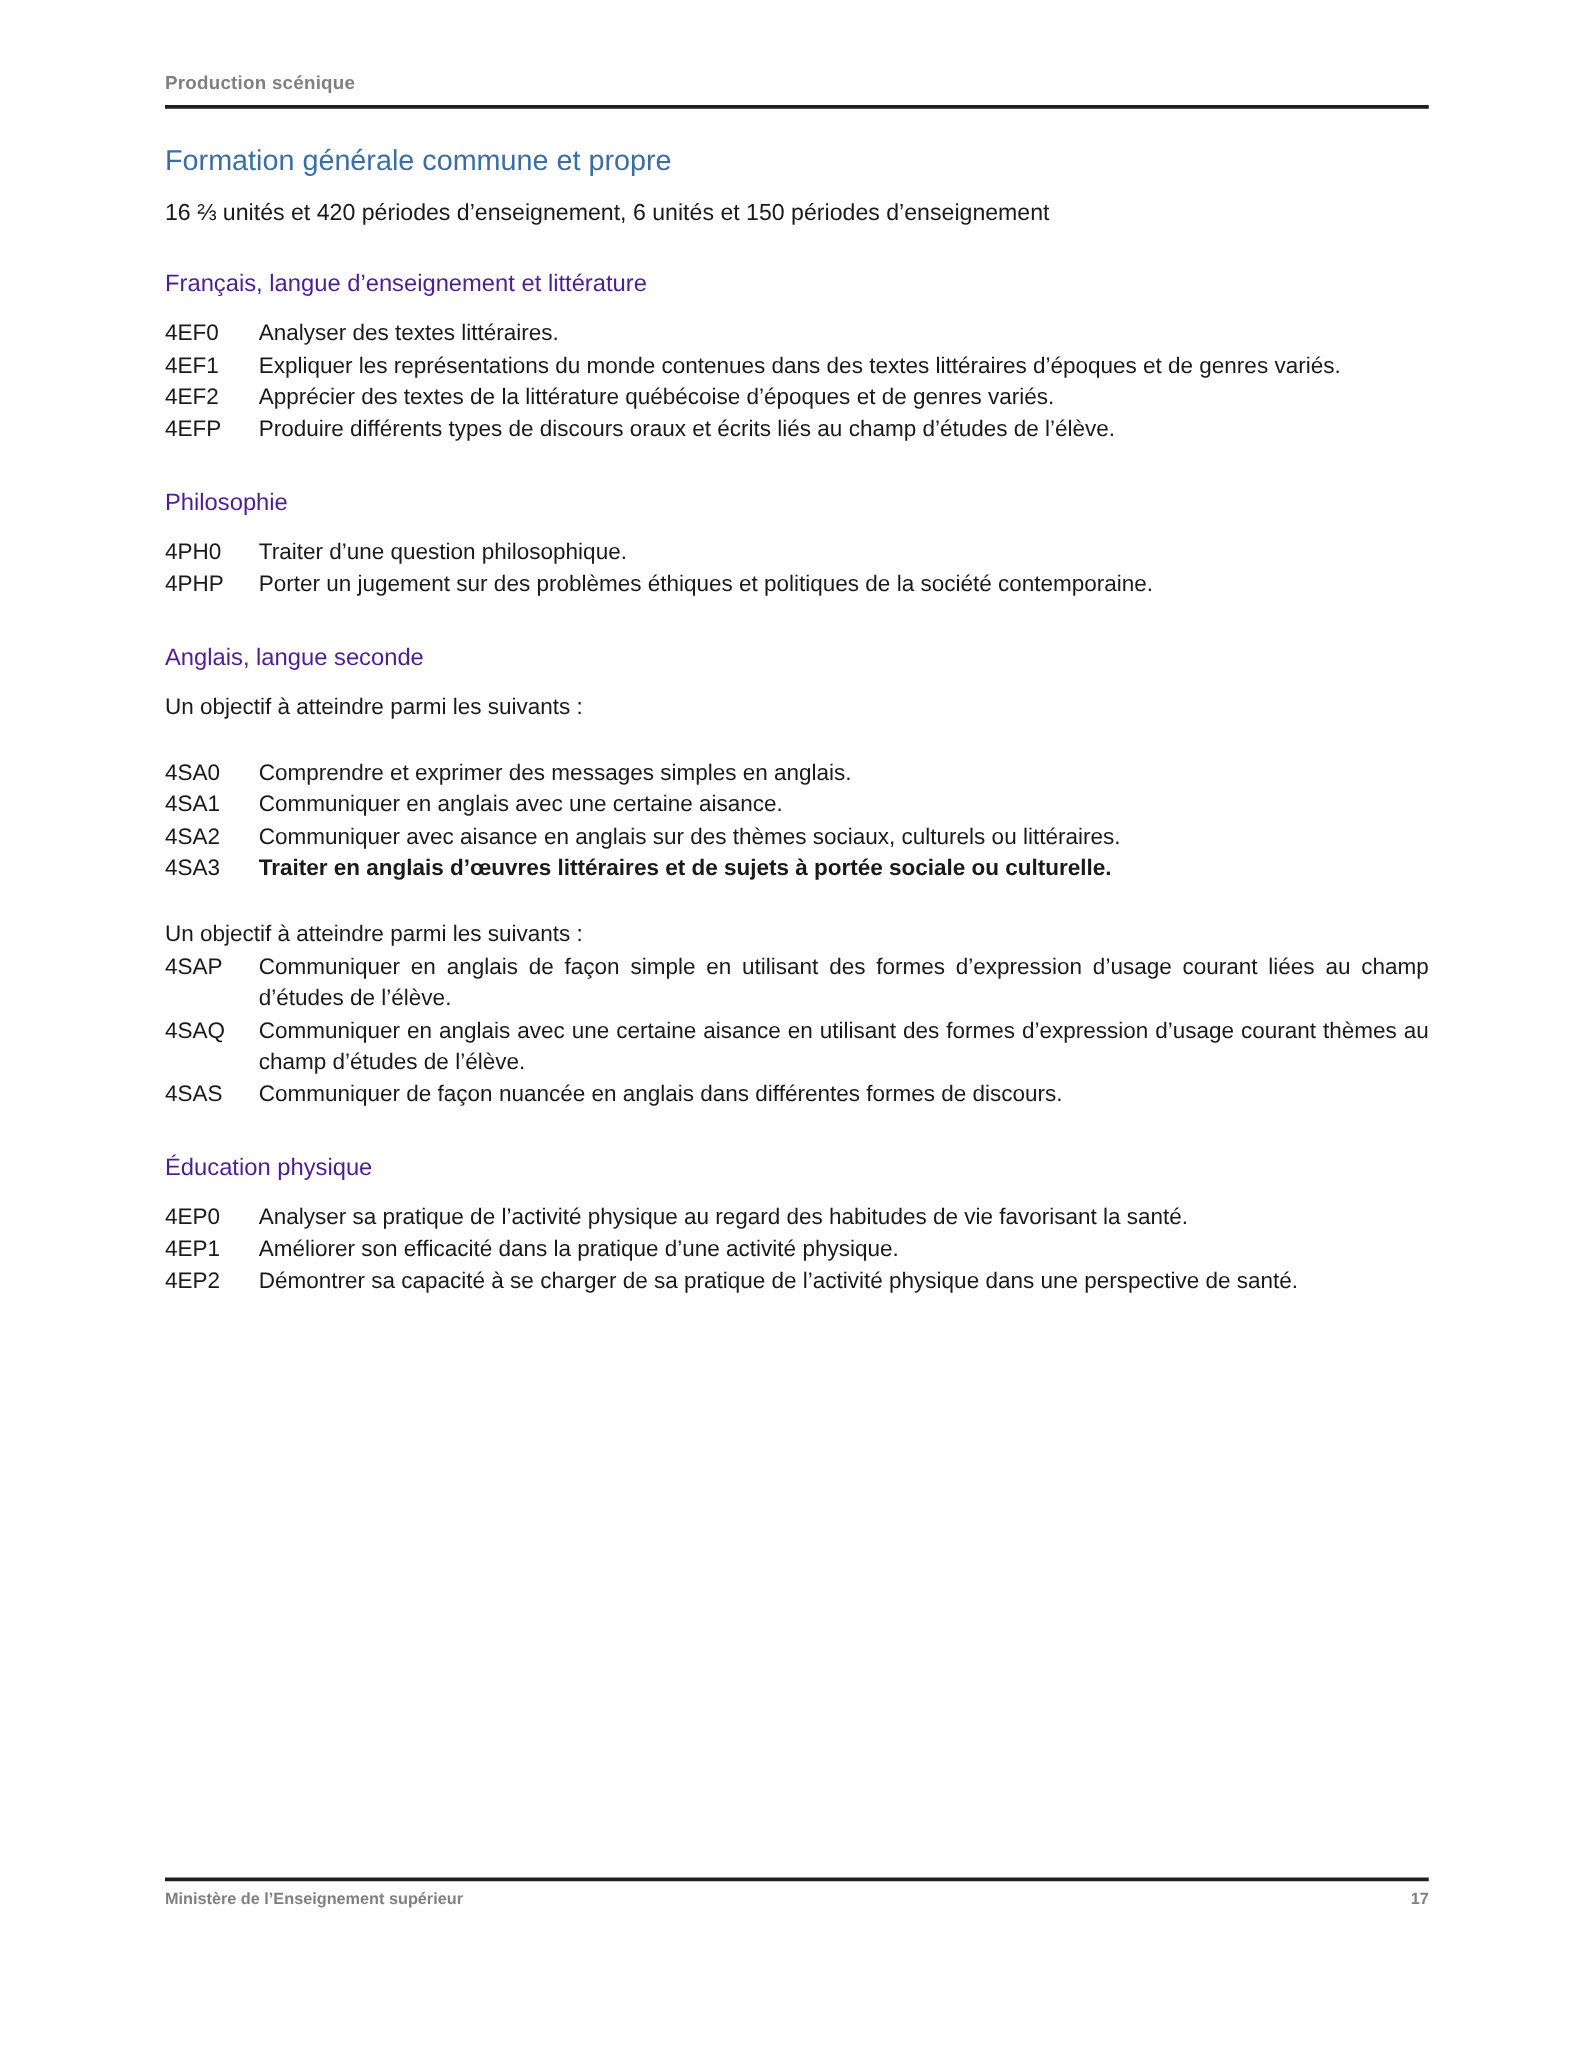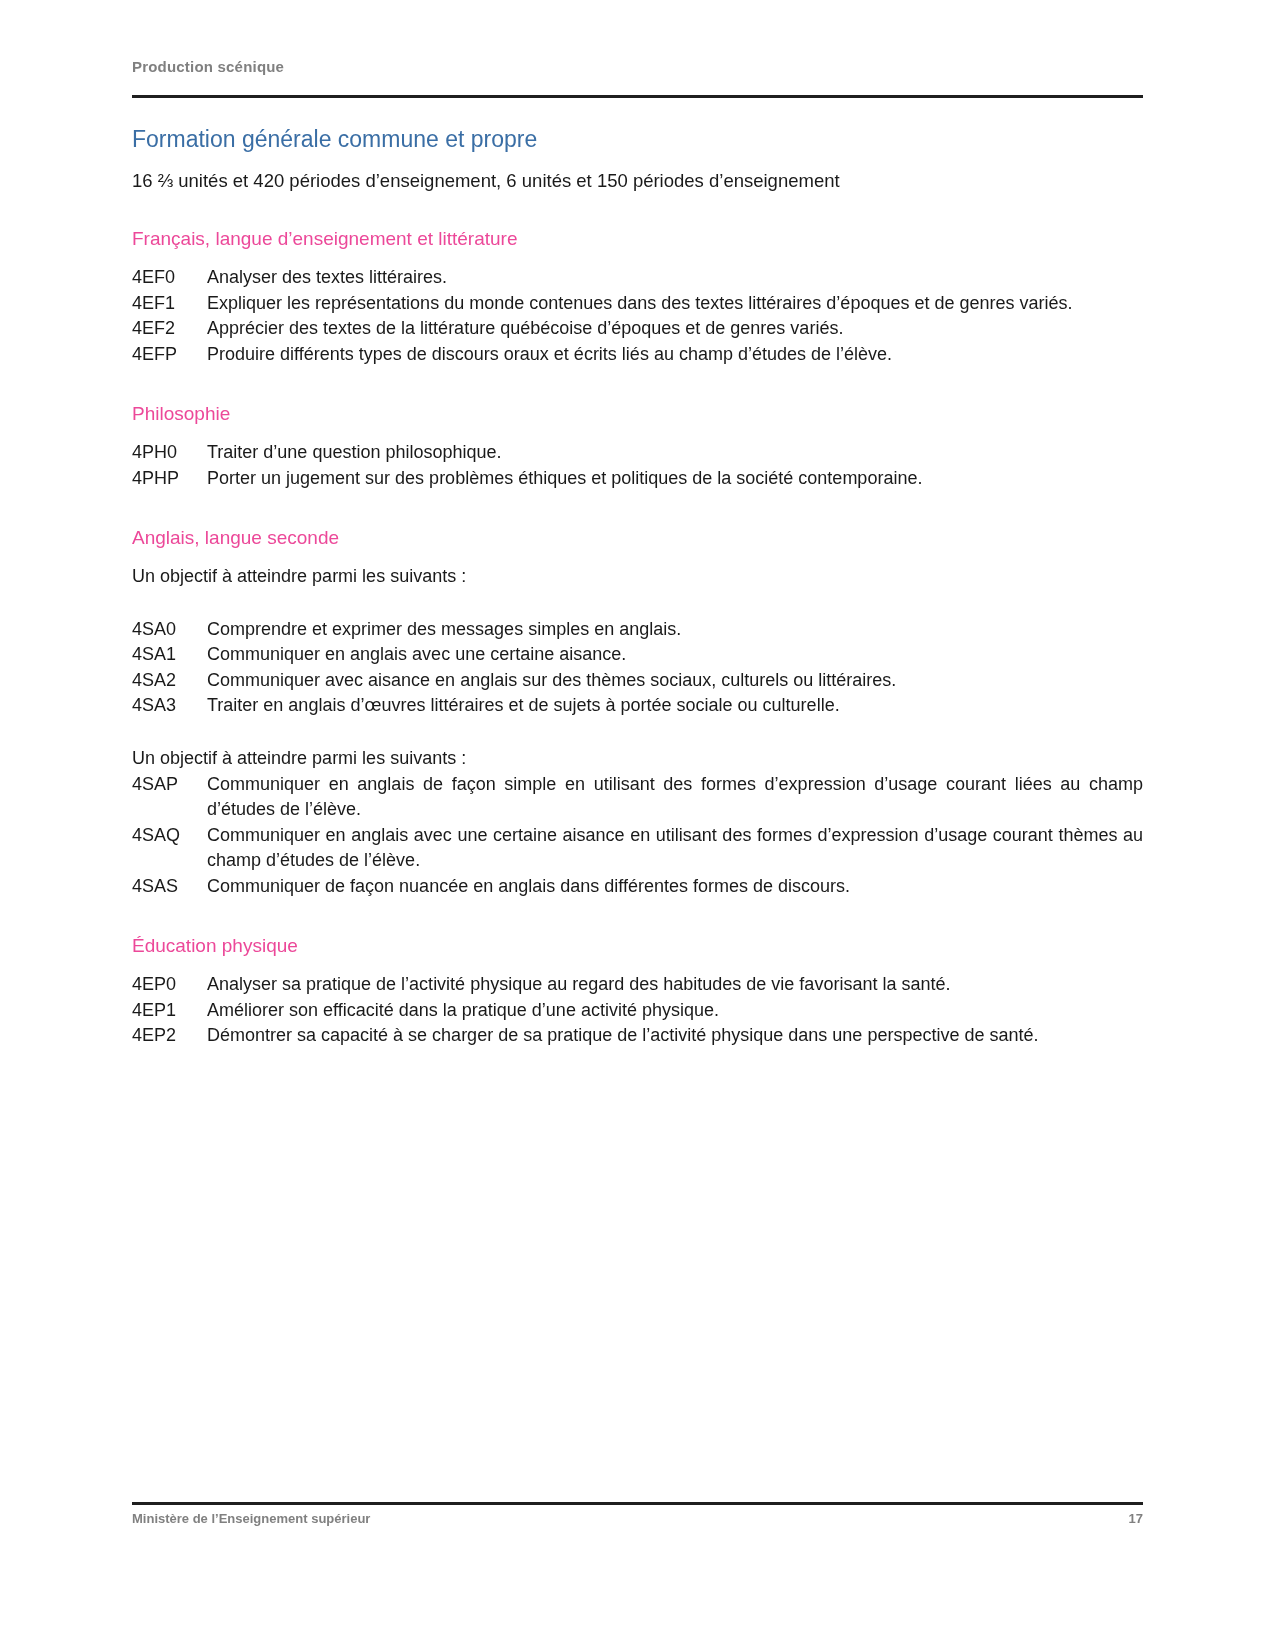--- a/index.html
+++ b/index.html
@@ -11,21 +11,21 @@
     position: relative;
     overflow: hidden;
   }
   .page {
     position: relative;
     width: 1275px; height: 1650px;
     padding: 58px 132px 0 132px;
   }
   .header {
     border-bottom: 3px solid #1f1f1f;
-    padding-bottom: 19px;
+    padding-bottom: 8px;
   }
   .header-title {
     font-size: 15px;
     font-weight: bold;
     color: #808080;
     letter-spacing: 0.2px;
   }
   .doc-title {
     margin-top: 28px;
     font-size: 23px;
@@ -34,37 +34,37 @@
   }
   .doc-subtitle {
     margin-top: 17px;
     font-size: 18.5px;
     color: #1a1a1a;
   }
   .section { margin-top: 36px; }
   .section-heading {
     font-size: 19px;
     font-weight: normal;
-    color: #ec4899;
+    color: #4c1d95;
     margin-bottom: 15px;
   }
   .group.gap-above { margin-top: 27px; }
   .intro {
     font-size: 18px;
     line-height: 1.42;
   }
   .intro.gap-below { margin-bottom: 27px; }
   .row {
     display: flex;
     font-size: 18px;
     line-height: 1.42;
   }
   .code { flex: 0 0 75px; width: 75px; }
   .text { flex: 1; text-align: justify; }
-  .text.bold { font-weight: normal; }
+  .text.bold { font-weight: bold; }
   .footer {
     position: absolute;
     left: 132px; right: 132px;
     top: 1502px;
     border-top: 3px solid #1f1f1f;
     padding-top: 6px;
     display: flex;
     justify-content: space-between;
     align-items: baseline;
   }

